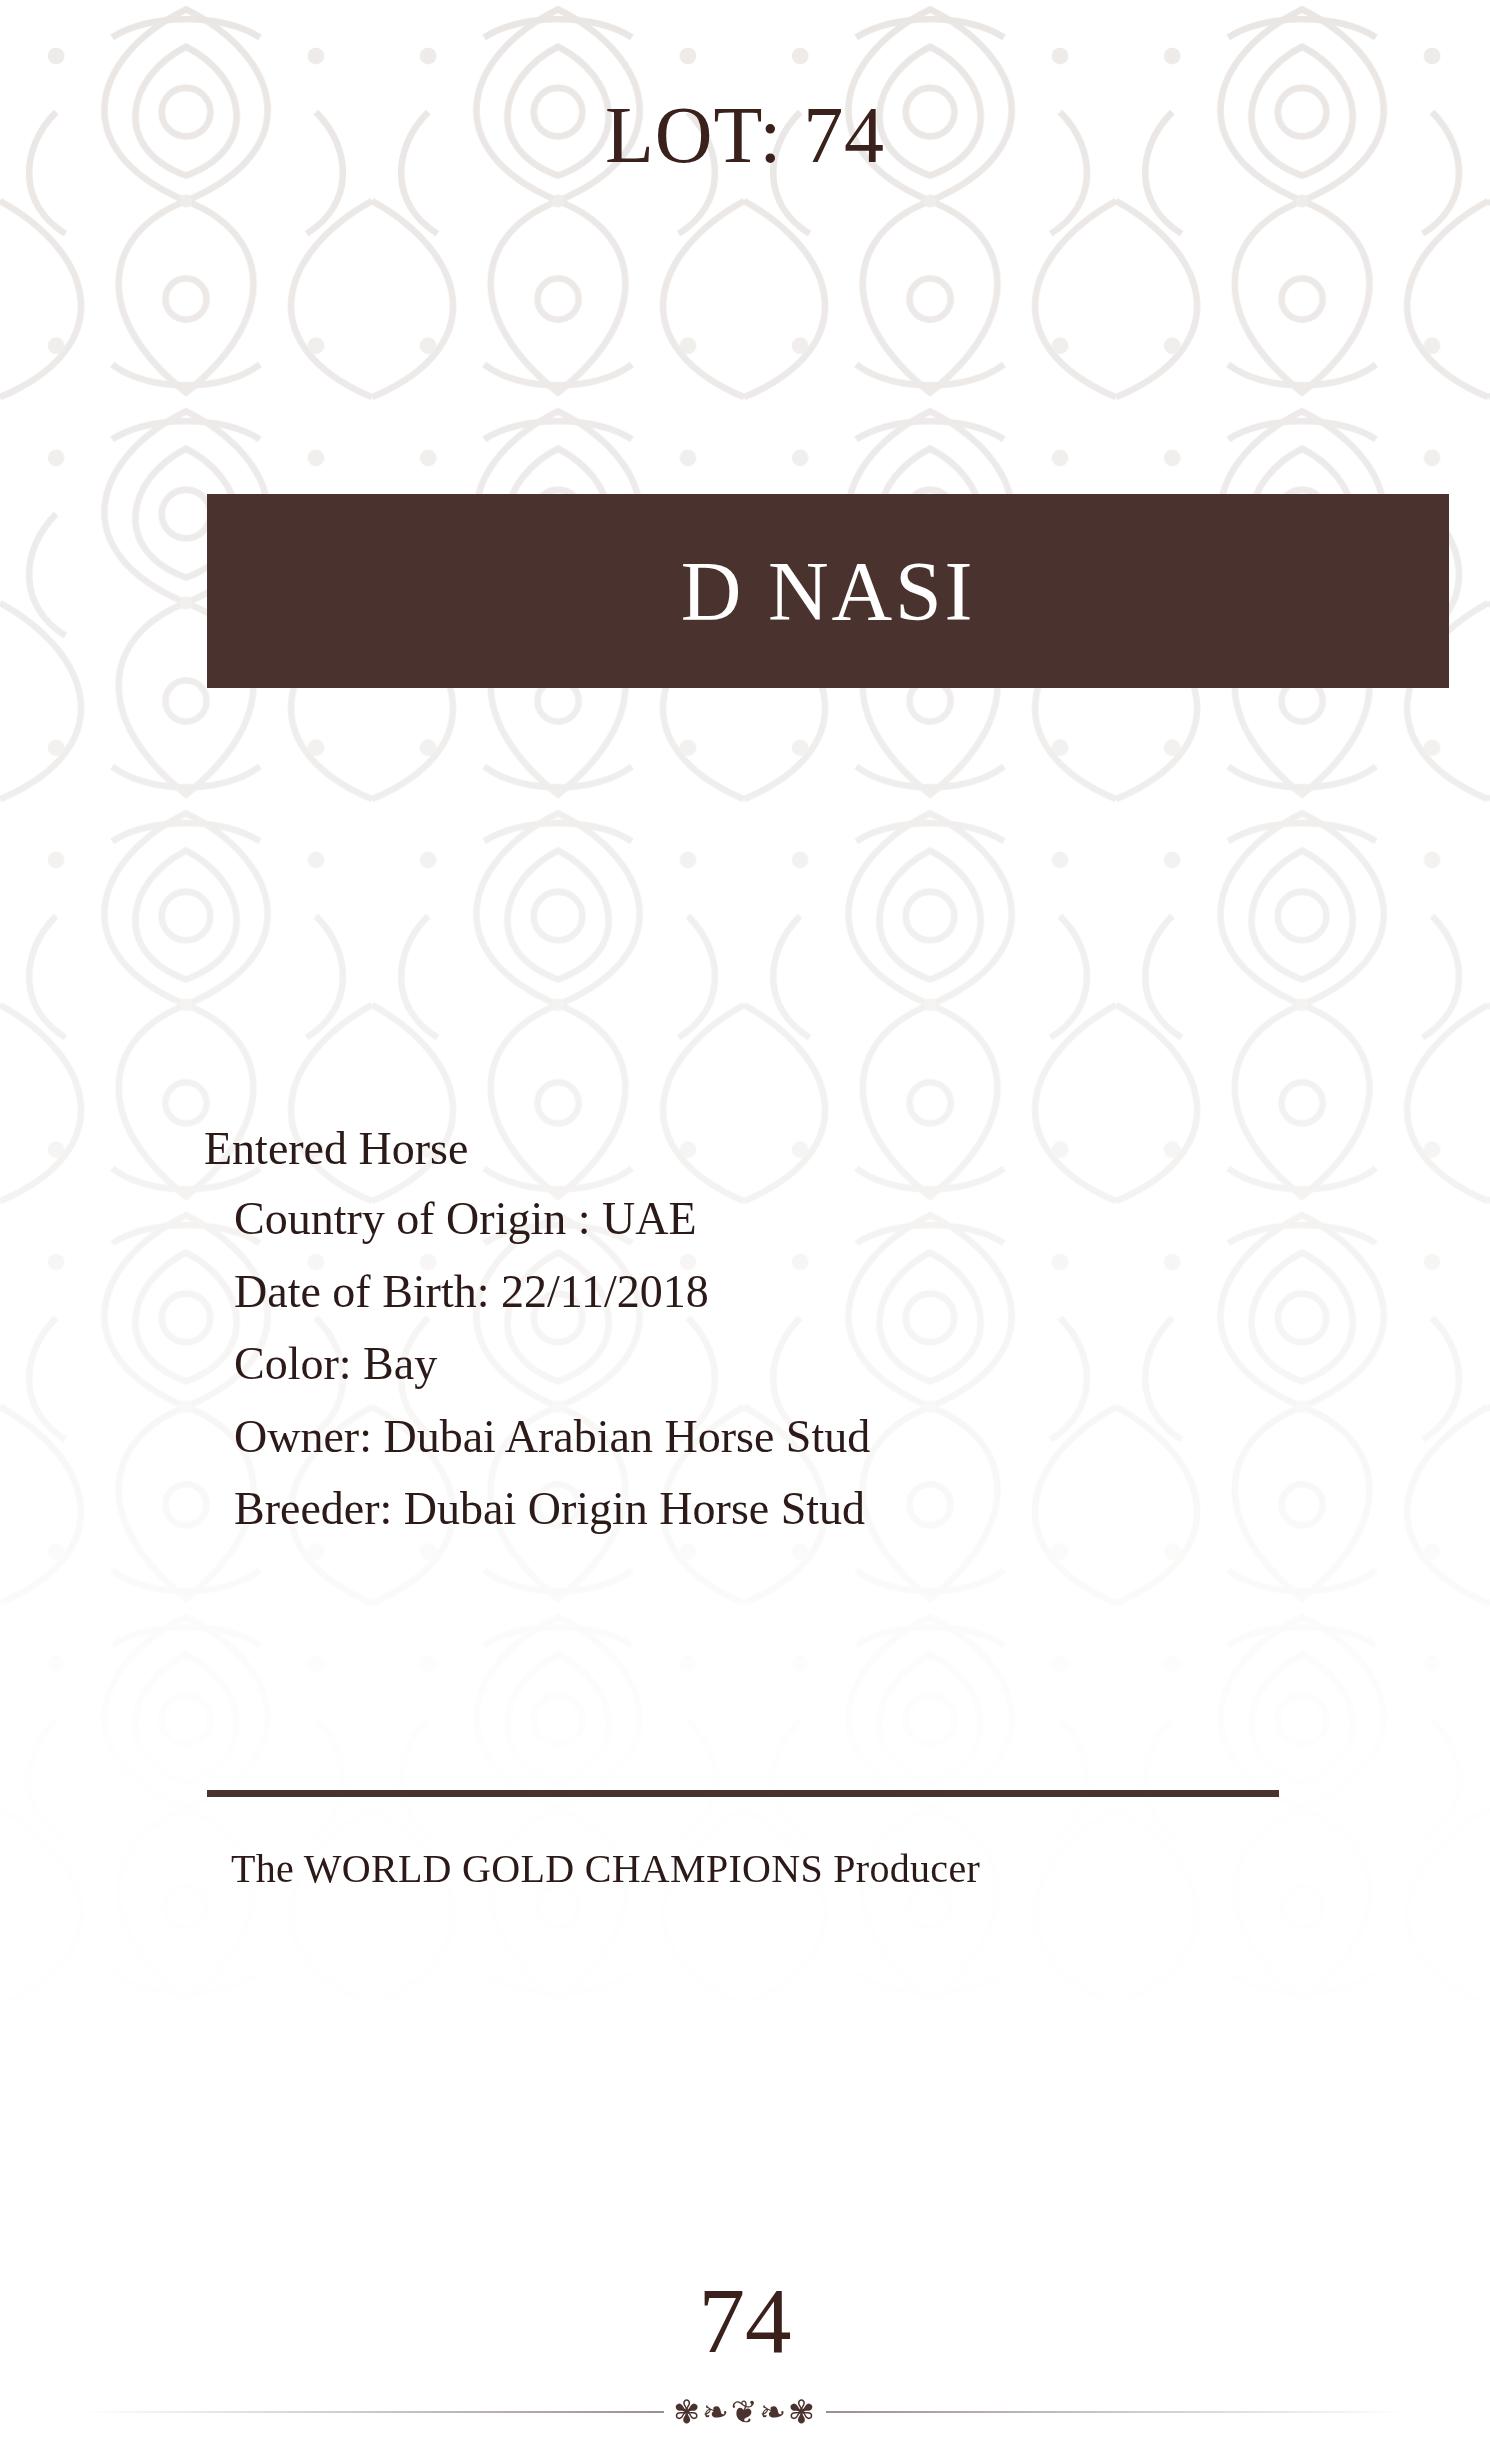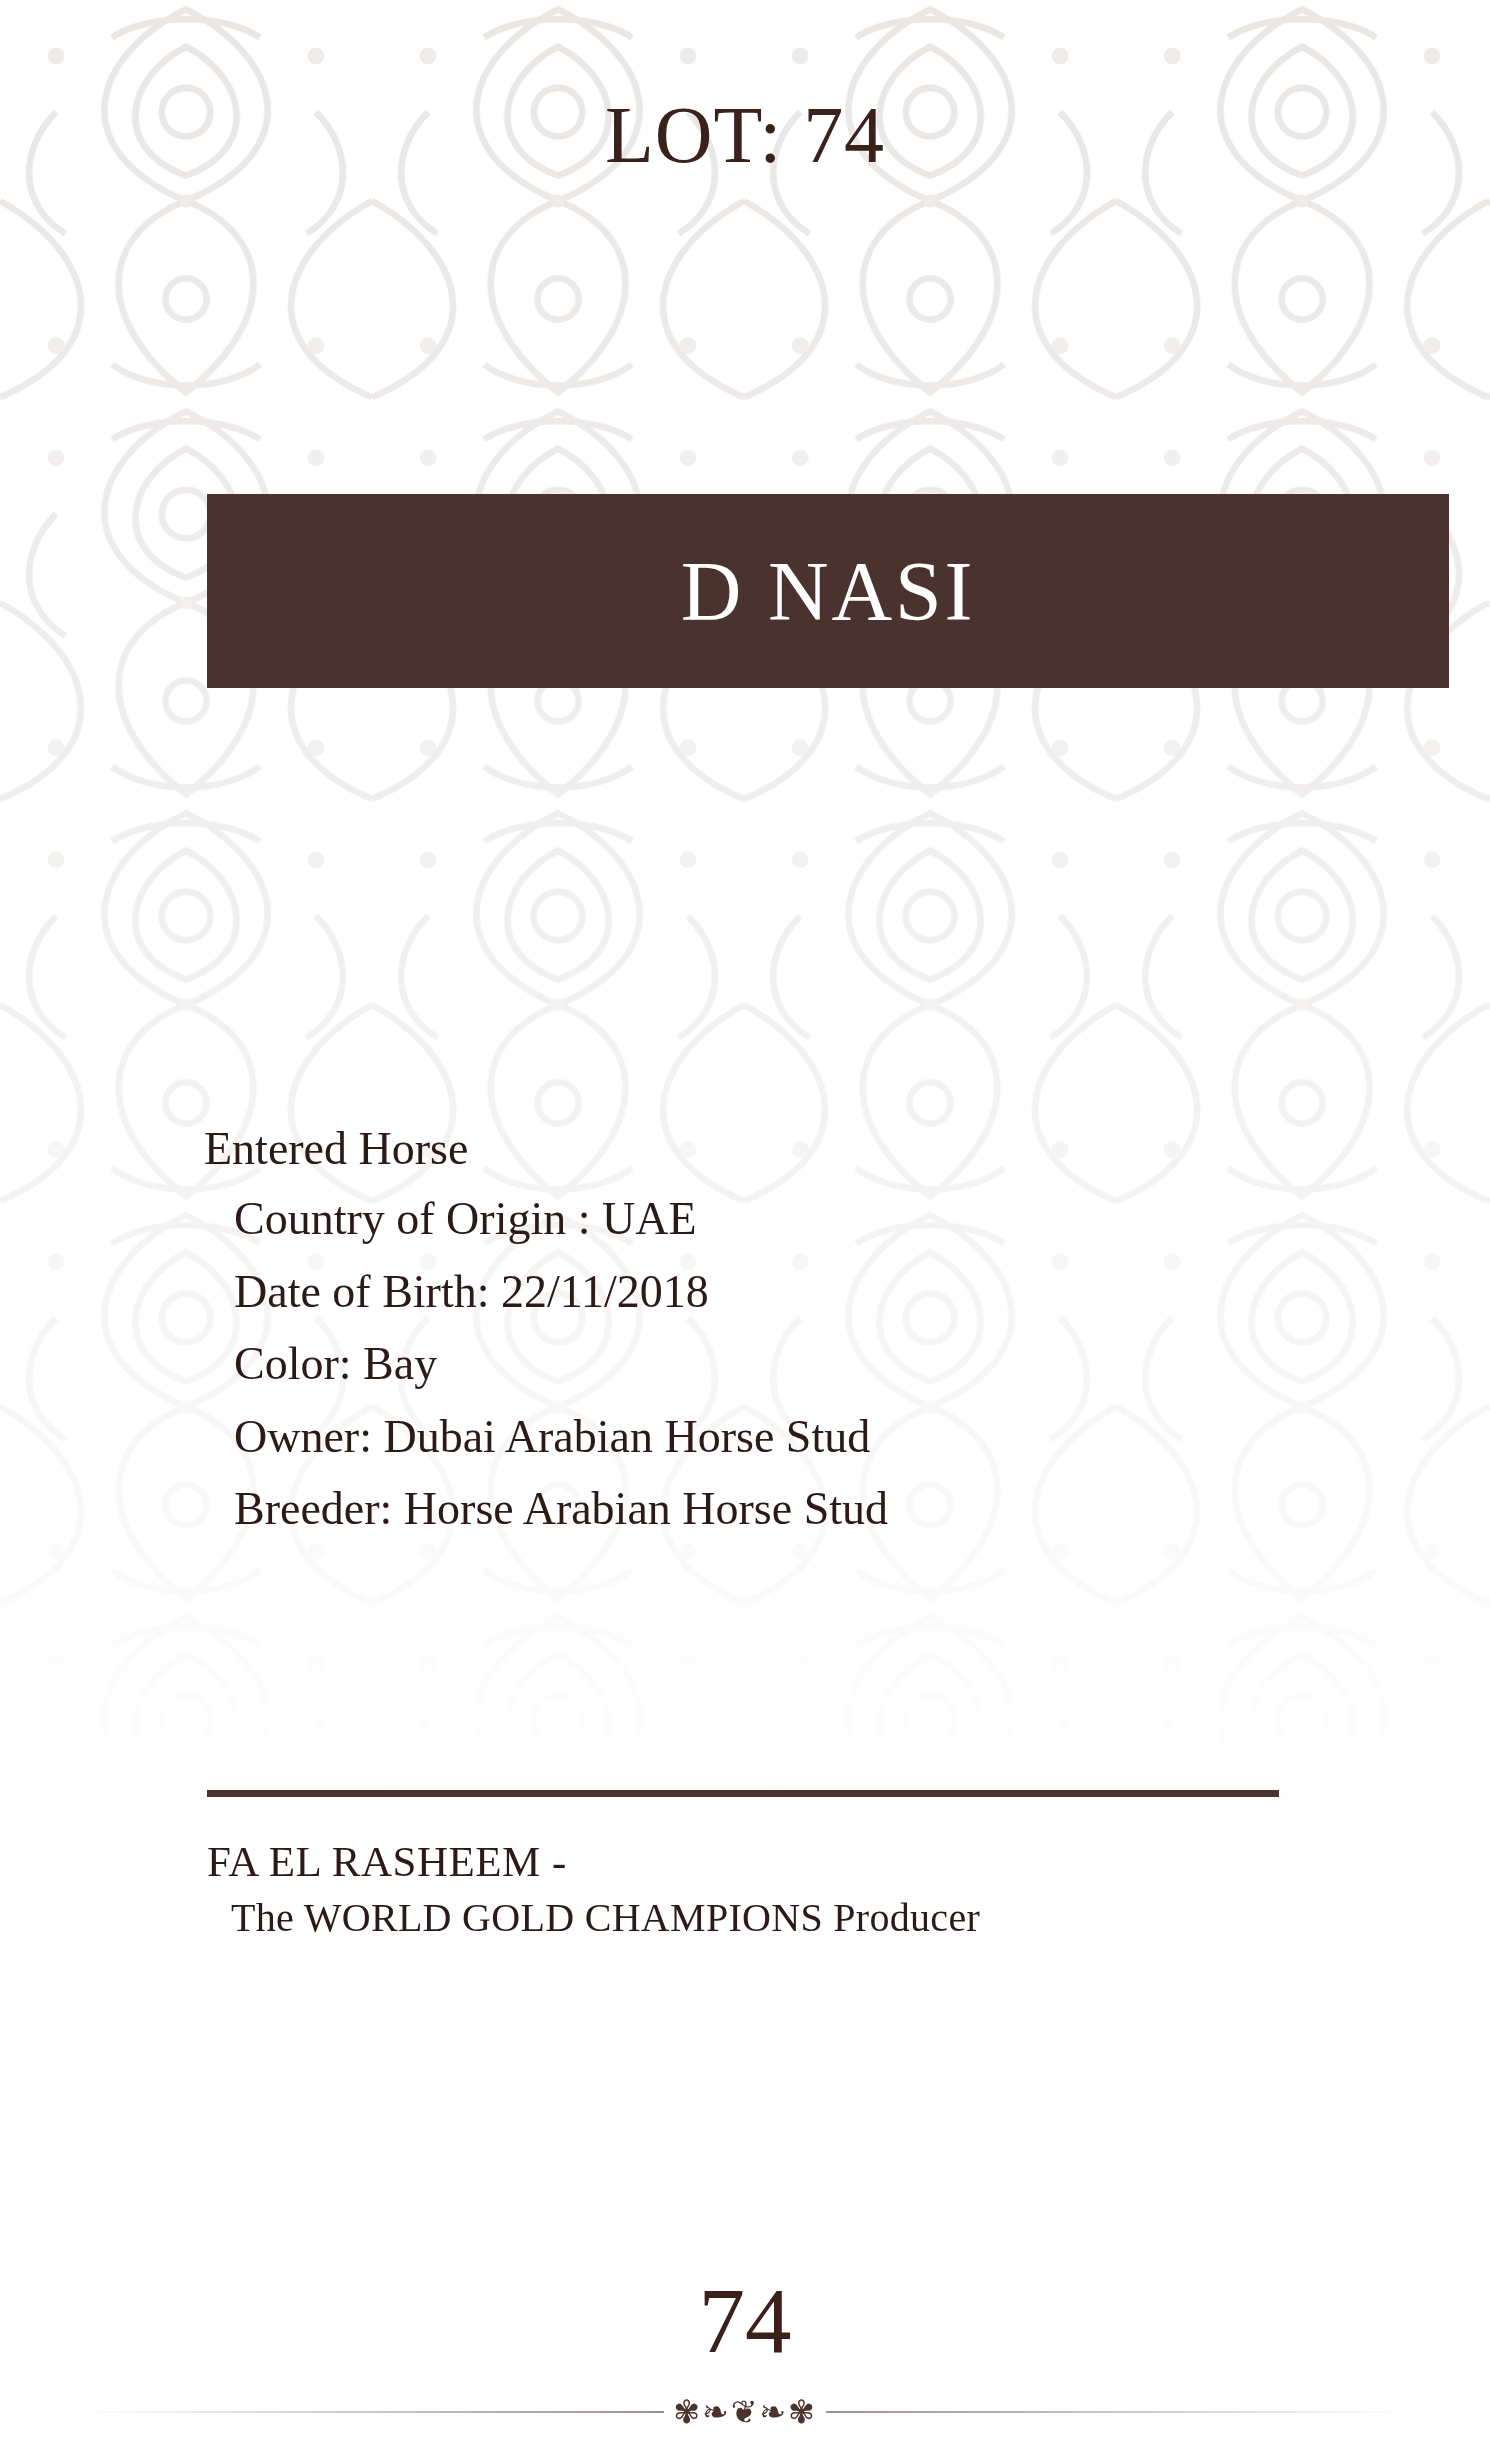--- a/index.html
+++ b/index.html
@@ -238,27 +238,26 @@
 
   <div class="name-banner">D NASI</div>
 
 
   <div class="details">
     <div class="details-title">Entered Horse</div>
     <div class="detail-line">Country of Origin : UAE</div>
     <div class="detail-line">Date of Birth: 22/11/2018</div>
     <div class="detail-line">Color: Bay</div>
     <div class="detail-line">Owner: Dubai Arabian Horse Stud</div>
-    <div class="detail-line">Breeder: Horse Arabian Horse Stud</div>
+    <div class="detail-line">Breeder: Dubai Origin Horse Stud</div>
   </div>
 
   <div class="rule"></div>
 
   <div class="note">
-    <div class="note-line1">FA EL RASHEEM -</div>
     <div class="note-line2">The WORLD GOLD CHAMPIONS Producer</div>
   </div>
 
   <div class="footer-number">74</div>
   <div class="footer-orn">
     <div class="ln"></div>
     <div class="glyph">✾❧❦❧✾</div>
     <div class="ln right"></div>
   </div>
 

